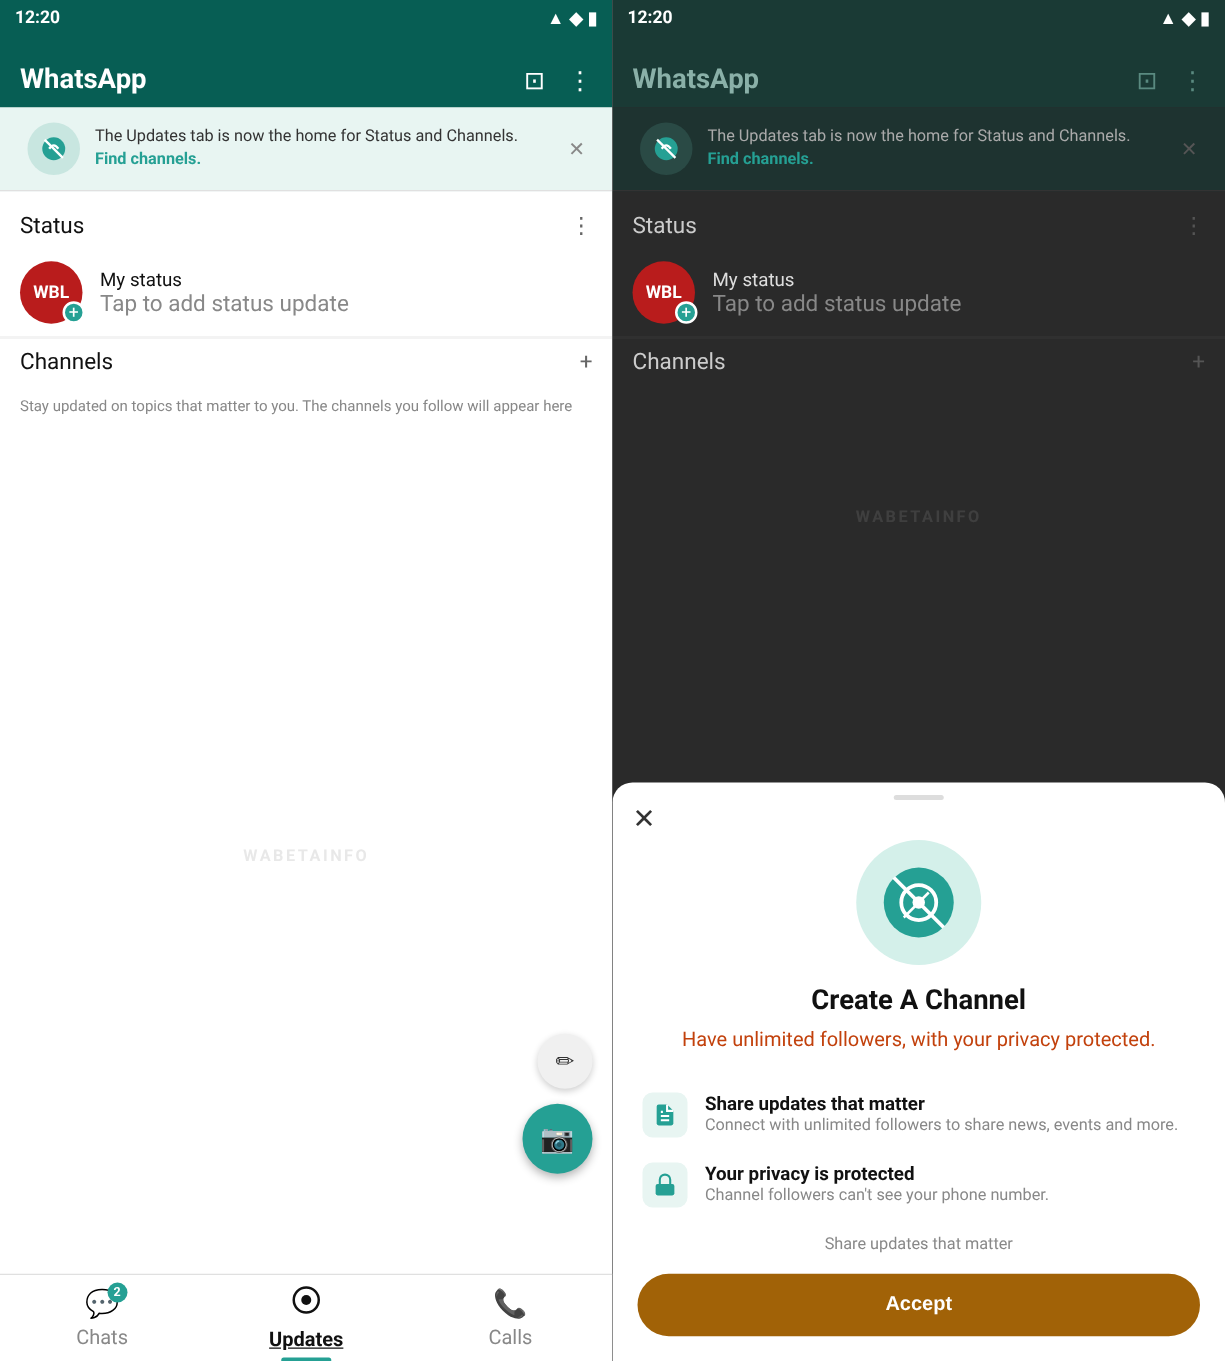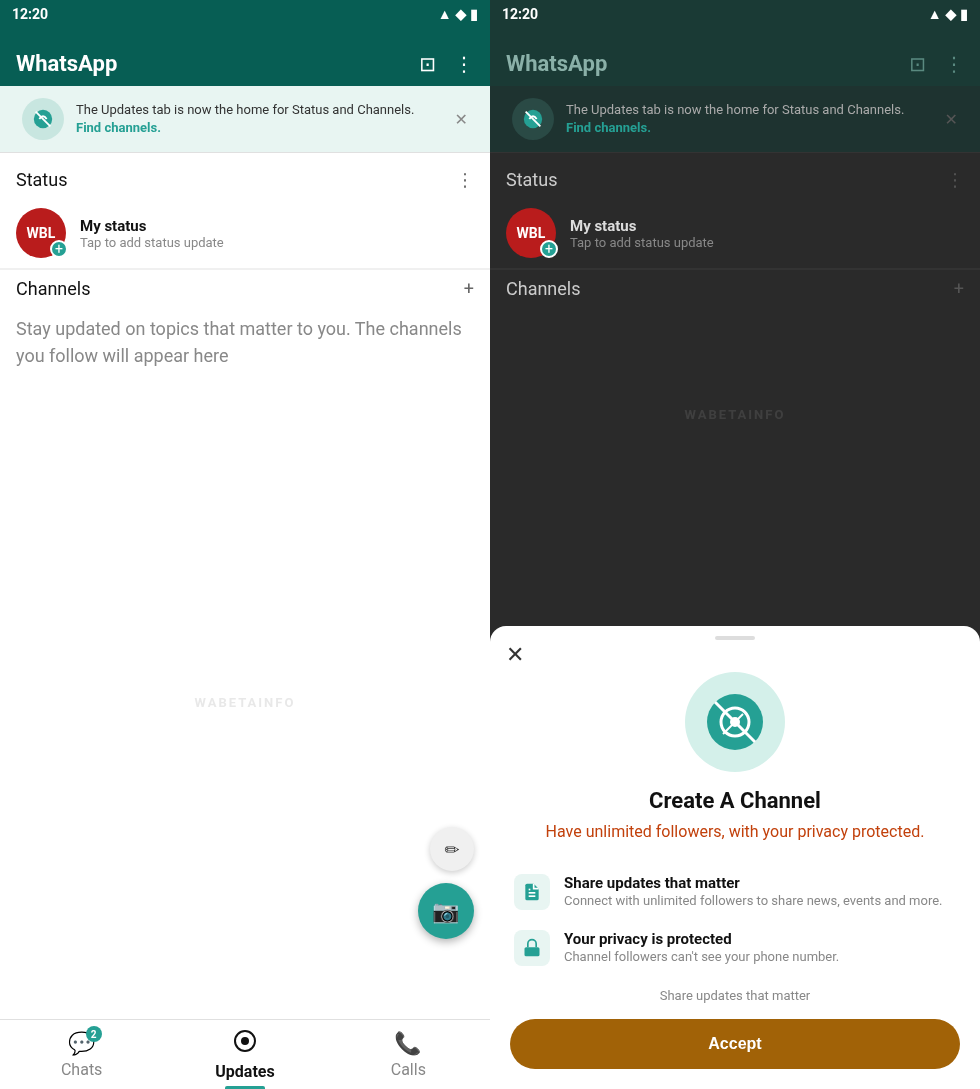--- a/index.html
+++ b/index.html
@@ -196,41 +196,41 @@
       background: #25a094;
       color: white;
       font-size: 14px;
       display: flex;
       align-items: center;
       justify-content: center;
       border: 2px solid white;
     }
     .status-info .name {
       font-size: 15px;
-      font-weight: bold;
+      font-weight: normal;
       color: #111;
     }
     .status-info .name-dark {
       color: #ddd;
     }
     .status-info .sub {
-      font-size: 13px;
+      font-size: 18px;
       color: #888;
     }
 
     
     .channels-section {
       padding: 8px 16px;
       border-top: 1px solid #f0f0f0;
     }
     .channels-section-dark {
       border-top: 1px solid #333;
     }
     .channels-desc {
-      font-size: 18px;
+      font-size: 12px;
       color: #888;
       line-height: 1.5;
       padding: 8px 0 16px 0;
     }
 
     
     .bottom-nav {
       margin-top: auto;
       background: #fff;
       border-top: 1px solid #e0e0e0;
@@ -255,20 +255,21 @@
       color: #111;
     }
     .nav-label {
       font-size: 16px;
       color: #888;
       text-align: center;
     }
     .nav-label-active {
       font-weight: bold;
       color: #111;
+      text-decoration: underline;
     }
     .nav-badge {
       position: absolute;
       top: 6px;
       left: 50%;
       margin-left: 4px;
       background: #25a094;
       color: white;
       font-size: 10px;
       font-weight: bold;

